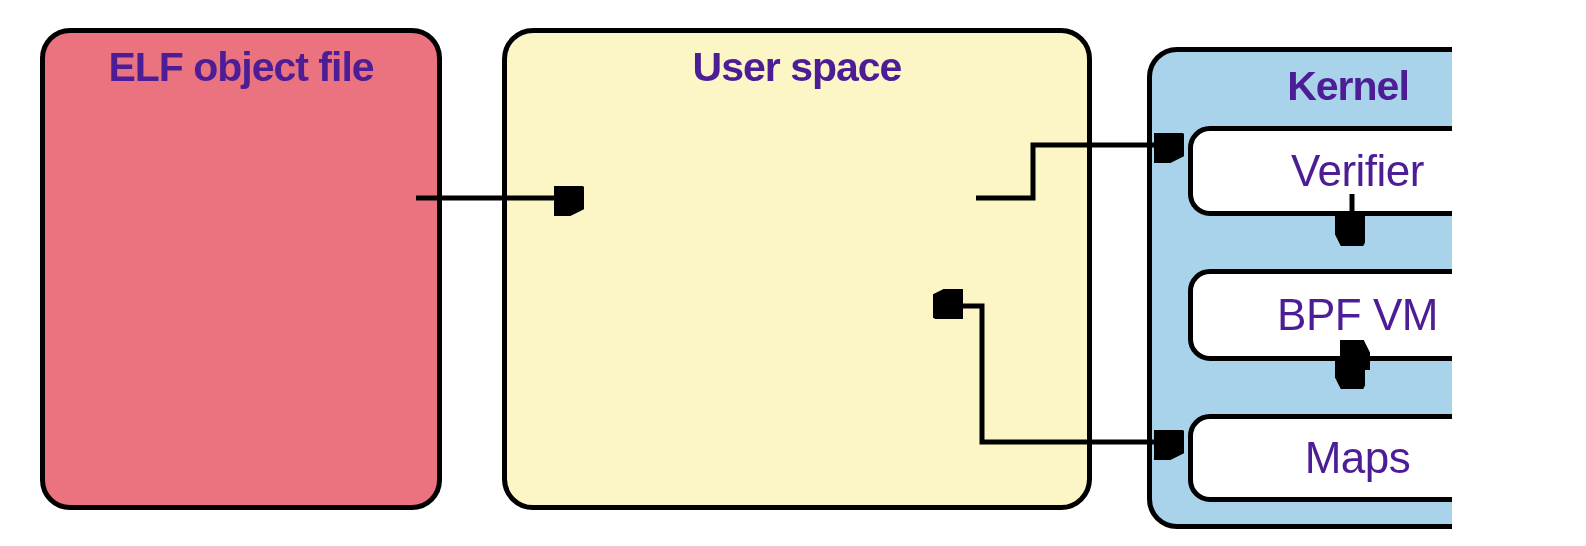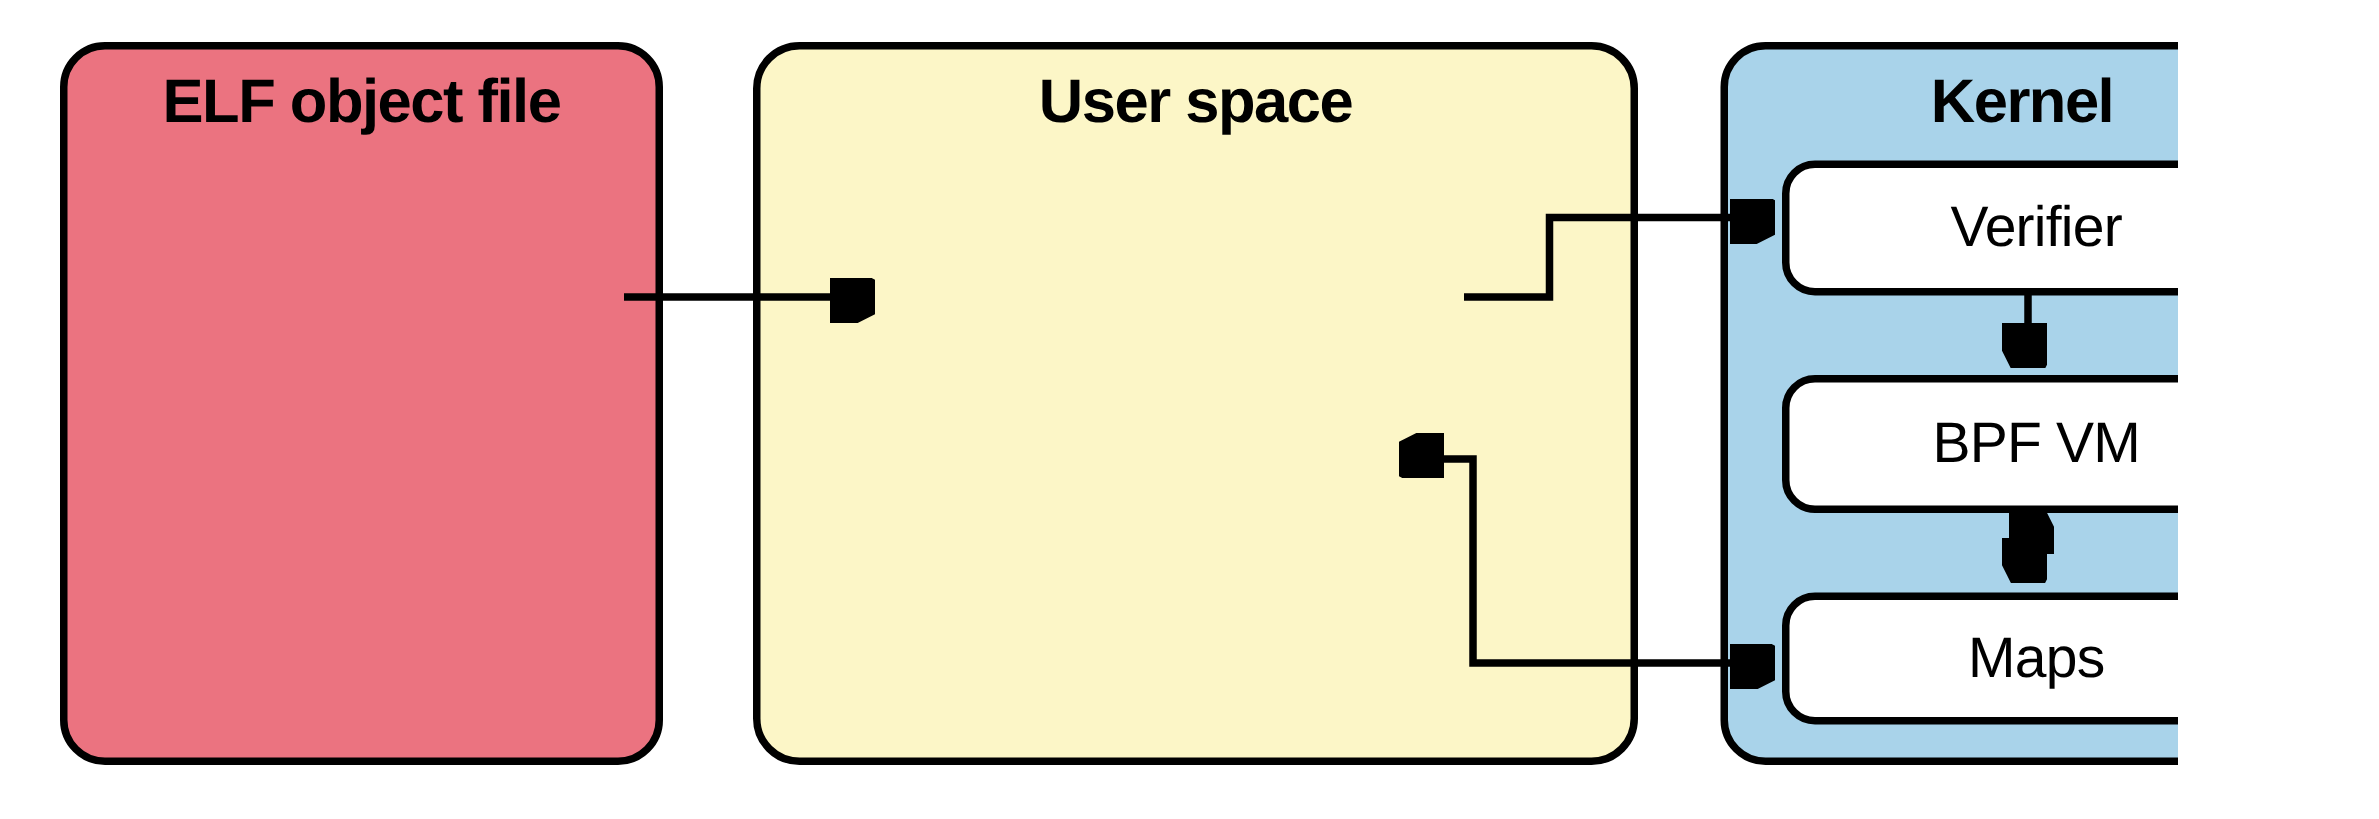--- a/index.html
+++ b/index.html
@@ -7,21 +7,21 @@
     padding: 0;
     background: #ffffff;
   }
   * { box-sizing: border-box; }
   #canvas {
     position: relative;
     width: 1452px;
     height: 546px;
     background: #ffffff;
     font-family: "Liberation Sans", sans-serif;
-    color: #000000;
+    color: #4c1d95;
     overflow: hidden;
   }
   .panel {
     position: absolute;
     top: 28px;
     height: 482px;
     border: 5px solid #000000;
     border-radius: 30px;
   }
   .panel-title {
@@ -55,21 +55,21 @@
   #kernel-panel    { left: 1147px; width: 402px; }
 
   #elf-inner       { left: 29px; top: 94px;  width: 348px; height: 148px; }
   #user-inner      { left: 36px; top: 74px;  width: 519px; height: 245px; }
   #user-inner .box-line { line-height: 51px; }
 
   .kernel-box      { left: 36px; width: 339px; }
   #kernel-box-0    { top: 74px;  height: 90px; }
   #kernel-box-1    { top: 217px; height: 92px; }
   #kernel-box-2    { top: 362px; height: 88px; }
-  .kernel-box .box-line { font-size: 38px; }
+  .kernel-box .box-line { font-size: 44px; }
 
   #arrows {
     position: absolute;
     left: 0; top: 0;
     width: 1586px;
     height: 546px;
     pointer-events: none;
   }
   #arrows path {
     fill: none;
@@ -83,21 +83,21 @@
 <div id="canvas">
 
   <div class="panel" id="elf-panel" style="background: rgb(235, 115, 128);">
     <div class="panel-title">ELF object file</div>
   </div>
 
   <div class="panel" id="user-panel" style="background: rgb(252, 246, 199);">
     <div class="panel-title">User space</div>
   </div>
 
-  <div class="panel" id="kernel-panel" style="background: rgb(169, 211, 234);">
+  <div class="panel" id="kernel-panel" style="background: rgb(169, 211, 234); margin-top: 19px;">
     <div class="panel-title">Kernel</div>
     <div class="white-box kernel-box" id="kernel-box-0">
       <div class="box-line">Verifier</div>
     </div>
     <div class="white-box kernel-box" id="kernel-box-1">
       <div class="box-line">BPF VM</div>
     </div>
     <div class="white-box kernel-box" id="kernel-box-2">
       <div class="box-line">Maps</div>
     </div>

